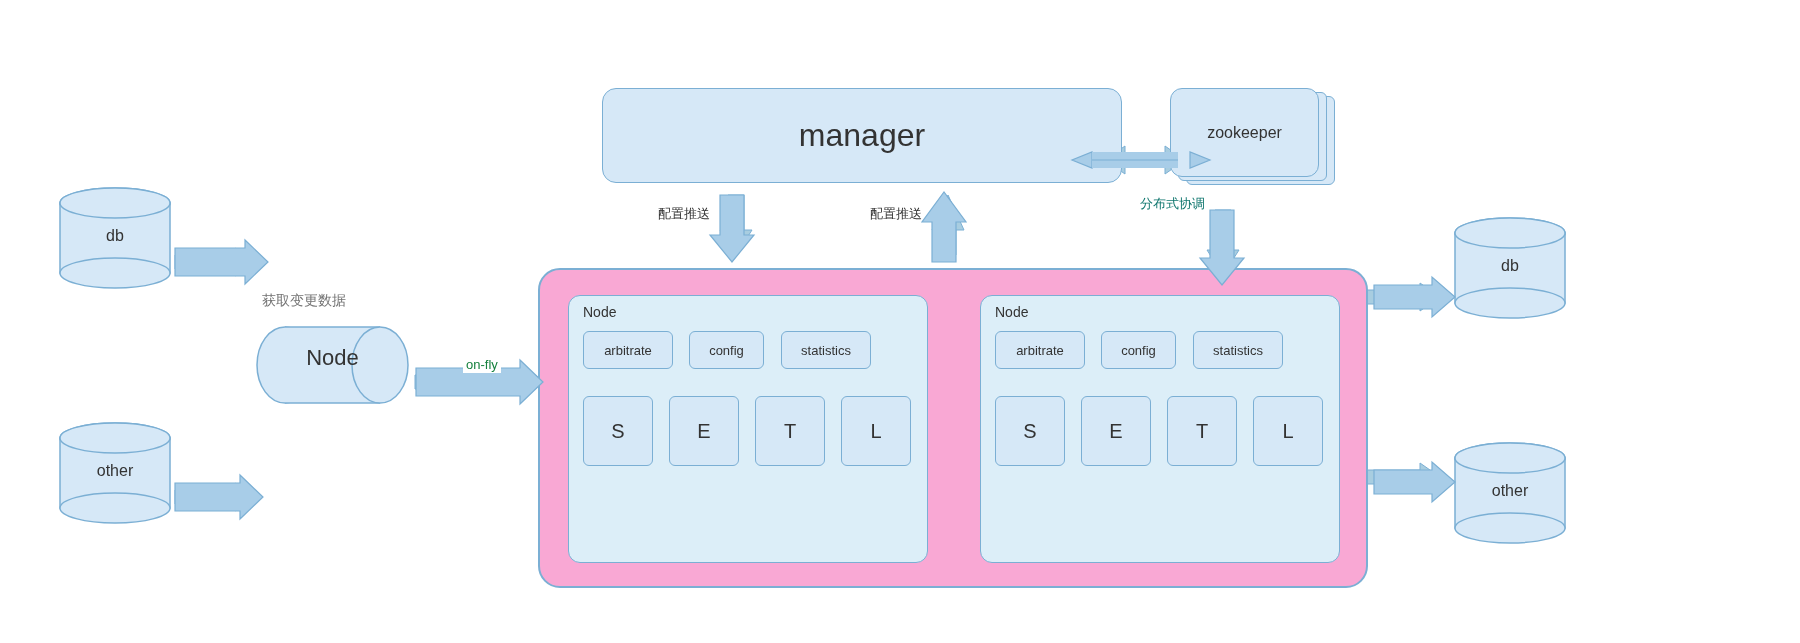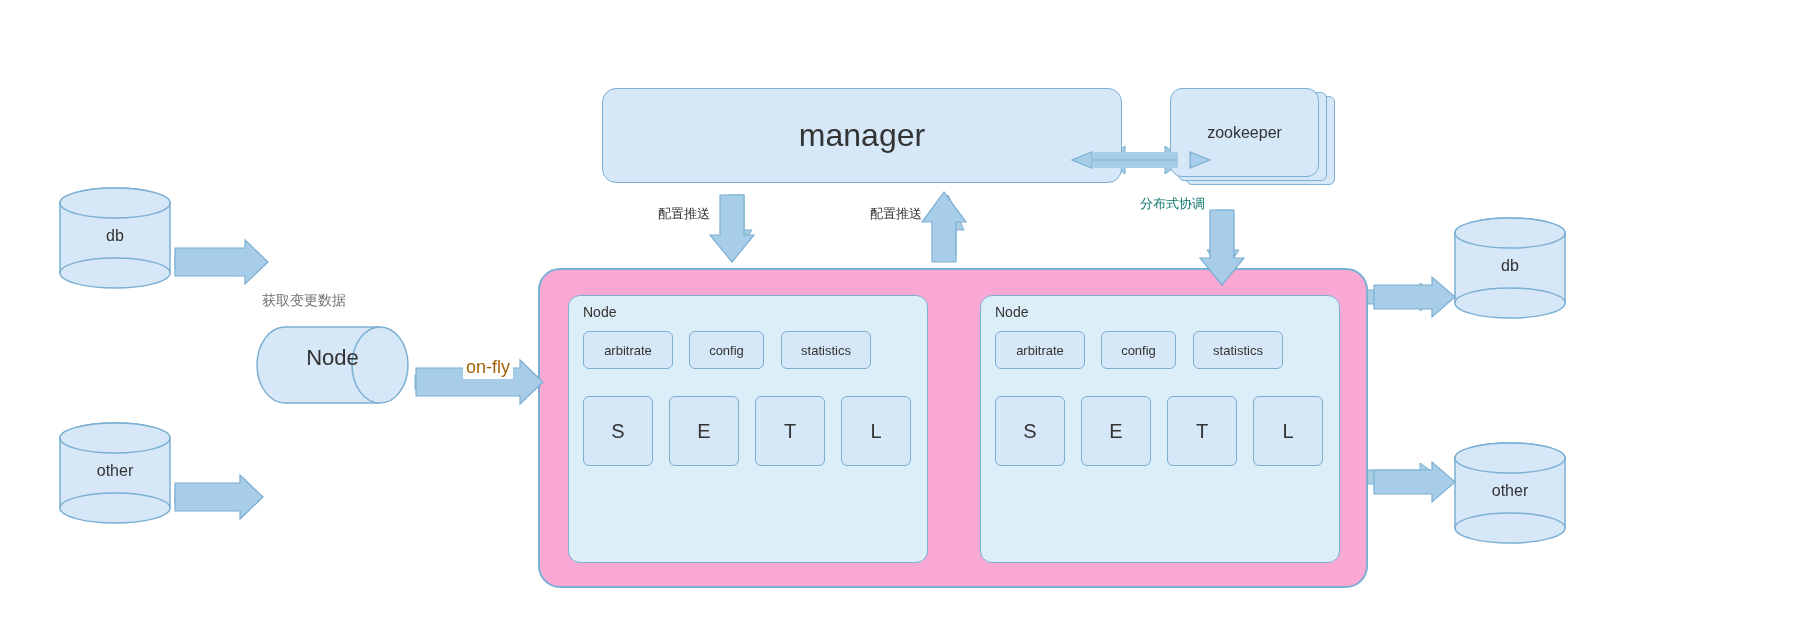--- a/index.html
+++ b/index.html
@@ -96,21 +96,21 @@
     <svg width="155" height="80">
       <ellipse cx="30" cy="40" rx="28" ry="38" fill="#d6e8f7" stroke="#7bafd4" stroke-width="1.5"></ellipse>
       <rect x="30" y="2" width="95" height="76" fill="#d6e8f7" stroke-top="none" stroke-bottom="none"></rect>
       <line x1="30" y1="2" x2="125" y2="2" stroke="#7bafd4" stroke-width="1.5"></line>
       <line x1="30" y1="78" x2="125" y2="78" stroke="#7bafd4" stroke-width="1.5"></line>
       <ellipse cx="125" cy="40" rx="28" ry="38" fill="#d6e8f7" stroke="#7bafd4" stroke-width="1.5"></ellipse>
     </svg>
     <div style="position:absolute; top:20px; left:0; width:155px; text-align:center; font-size:22px; color:#333;">Node</div>
   </div>
 
-  <div style="position:absolute; left:463px; top:356px; font-size:18px; color:#a16207; background:#fff; padding:1px 3px; z-index:10;">on-fly</div>
+  <div style="position:absolute; left:463px; top:356px; font-size:13px; color:#15803d; background:#fff; padding:1px 3px; z-index:10;">on-fly</div>
 
   <div style="position:absolute; left:560px; top:88px; width:520px; height:95px; background:#d6e8f7; border:1.5px solid #7bafd4; border-radius:14px; display:flex; align-items:center; justify-content:center;margin-left:42px;">
     <span style="font-size:32px; color:#333;">manager</span>
   </div>
 
   <div style="position:absolute; left:658px; top:205px; font-size:13px; color:#333;">配置推送</div>
 
   <div style="position:absolute; left:870px; top:205px; font-size:13px; color:#333;">配置推送</div>
 
   <div style="position:absolute; left:1140px; top:195px; font-size:13px; color:#0f766e;">分布式协调</div>

